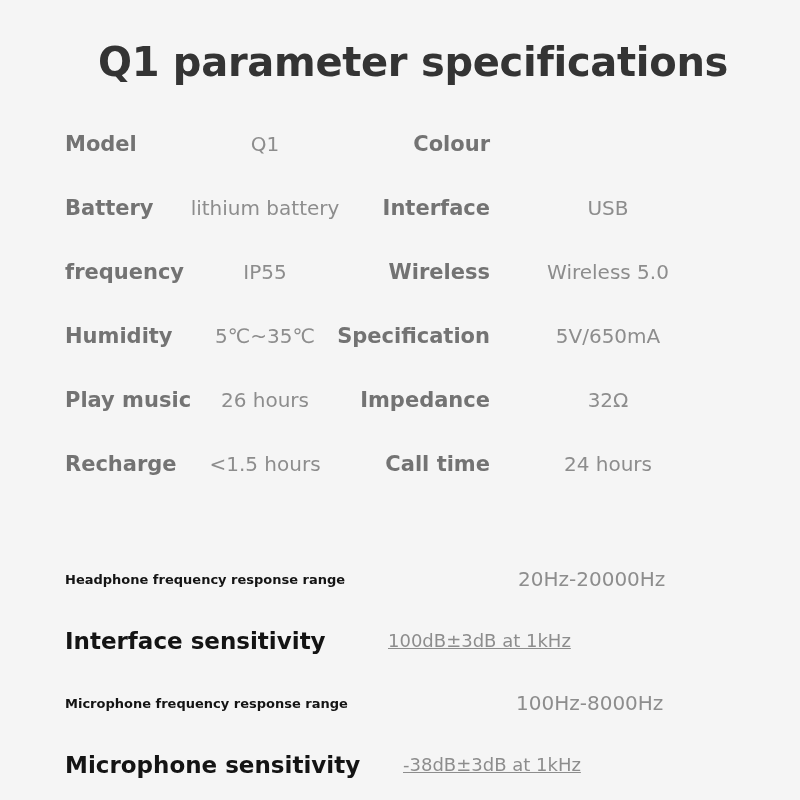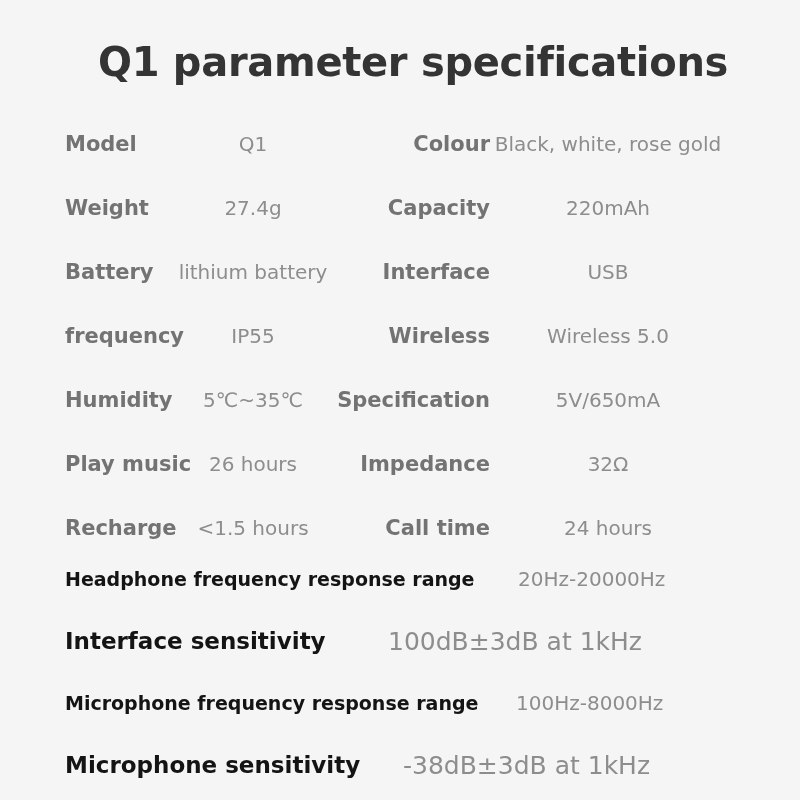--- a/index.html
+++ b/index.html
@@ -59,21 +59,21 @@
     font-size: 21px;
   }
   .val {
     font-weight: 400;
     color: #8d8d8d;
     font-size: 20px;
   }
   
   .l-lbl { left: 65px; }
   
-  .l-val { left: 253px; transform: translate(-50%, -50%); text-align: right; }
+  .l-val { left: 265px; transform: translate(-50%, -50%); text-align: right; }
   
   .r-lbl { left: 490px; transform: translate(-100%, -50%); }
   
   .r-val { left: 608px; transform: translate(-50%, -50%); }
 
   
   .full-rows {
     position: absolute;
     left: 0;
     top: 548px;
@@ -95,52 +95,45 @@
   }
   .full-val {
     position: absolute;
     top: 50%;
     transform: translateY(-50%);
     font-weight: 400;
     color: #8d8d8d;
     white-space: nowrap;
     line-height: 1;
   }
-  .sz-sm .full-lbl { font-size: 19px; }
+  .sz-sm .full-lbl { font-size: 13px; }
   .sz-sm .full-val { font-size: 20px; text-align: right; }
   .sz-lg .full-lbl { font-size: 23px; }
-  .sz-lg .full-val { font-size: 25px; }
+  .sz-lg .full-val { font-size: 18px; text-decoration: underline; }
 
   .fv-a { left: 518px; }
   .fv-b { left: 388px; }
   .fv-c { left: 516px; }
   .fv-d { left: 403px; }
 </style>
 </head>
 <body>
 
 <div id="spec-sheet">
 
   <div class="title">Q1 parameter specifications</div>
 
   <div class="pair-rows">
 
     <div class="pair-row">
       <span class="cell-text lbl l-lbl">Model</span>
       <span class="cell-text val l-val">Q1</span>
       <span class="cell-text lbl r-lbl">Colour</span>
-      <span class="cell-text val r-val">Black, white, rose gold</span>
     </div>
 
-    <div class="pair-row">
-      <span class="cell-text lbl l-lbl">Weight</span>
-      <span class="cell-text val l-val">27.4g</span>
-      <span class="cell-text lbl r-lbl">Capacity</span>
-      <span class="cell-text val r-val">220mAh</span>
-    </div>
 
     <div class="pair-row">
       <span class="cell-text lbl l-lbl">Battery</span>
       <span class="cell-text val l-val">lithium battery</span>
       <span class="cell-text lbl r-lbl">Interface</span>
       <span class="cell-text val r-val">USB</span>
     </div>
 
     <div class="pair-row">
       <span class="cell-text lbl l-lbl">frequency</span>

